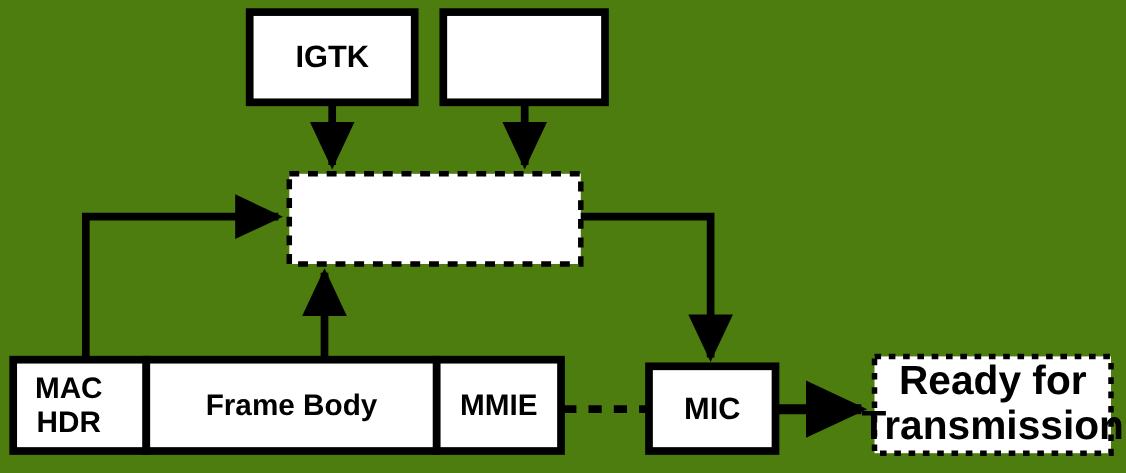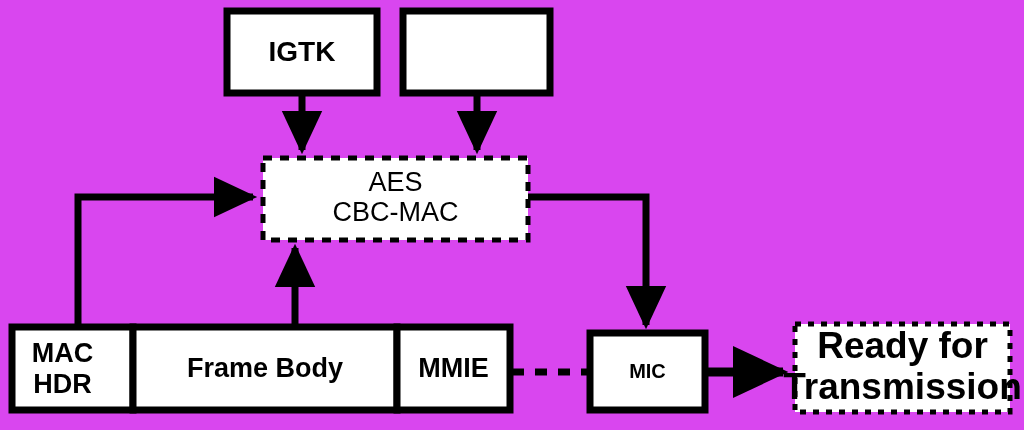--- a/index.html
+++ b/index.html
@@ -8,21 +8,21 @@
     padding: 0;
     background: #ffffff;
   }
   body {
     font-family: "Liberation Sans", sans-serif;
   }
   #diagram-root {
     position: relative;
     width: 1024px;
     height: 430px;
-    background: #d946ef;
+    background: #4d7c0f;
     overflow: hidden;
   }
   #diagram-svg {
     position: absolute;
     left: 0;
     top: 0;
     width: 1024px;
     height: 430px;
   }
   .node-label {
@@ -77,28 +77,26 @@
     <path d="M528,197 L646,197 L646,325" fill="none" stroke="#000000" stroke-width="7" stroke-linejoin="miter" marker-end="url(#arrowhead)"></path>
 
     <path d="M512,372 L588,372" fill="none" stroke="#000000" stroke-width="7" stroke-dasharray="12,11"></path>
 
     <path d="M705,372 L783,372" fill="none" stroke="#000000" stroke-width="9" marker-end="url(#arrowhead)"></path>
   </svg>
 
   <div class="node-label bold-label" style="left:227px; top:11px; width:150px; height:82px; font-size:28px;">IGTK</div>
 
 
-  <div class="node-label regular-label" style="left:263px; top:156px; width:265px; height:82px; font-size:27px;">AES
-CBC-MAC</div>
 
   <div class="node-label bold-label" style="left:2px; top:327px; width:121px; height:83px; font-size:27px;">MAC
 HDR</div>
 
   <div class="node-label bold-label" style="left:133px; top:327px; width:264px; height:83px; font-size:27px;">Frame Body</div>
 
   <div class="node-label bold-label" style="left:397px; top:327px; width:113px; height:83px; font-size:27px;">MMIE</div>
 
-  <div class="node-label bold-label" style="left:590px; top:333px; width:115px; height:77px; font-size:20px;">MIC</div>
+  <div class="node-label bold-label" style="left:590px; top:333px; width:115px; height:77px; font-size:28px;">MIC</div>
 
   <div class="node-label regular-label" style="left:795px; top:322px; width:215px; height:88px; font-size:37px;font-weight:bold;">Ready for
 Transmission</div>
 
 </div>
 
 </body></html>

